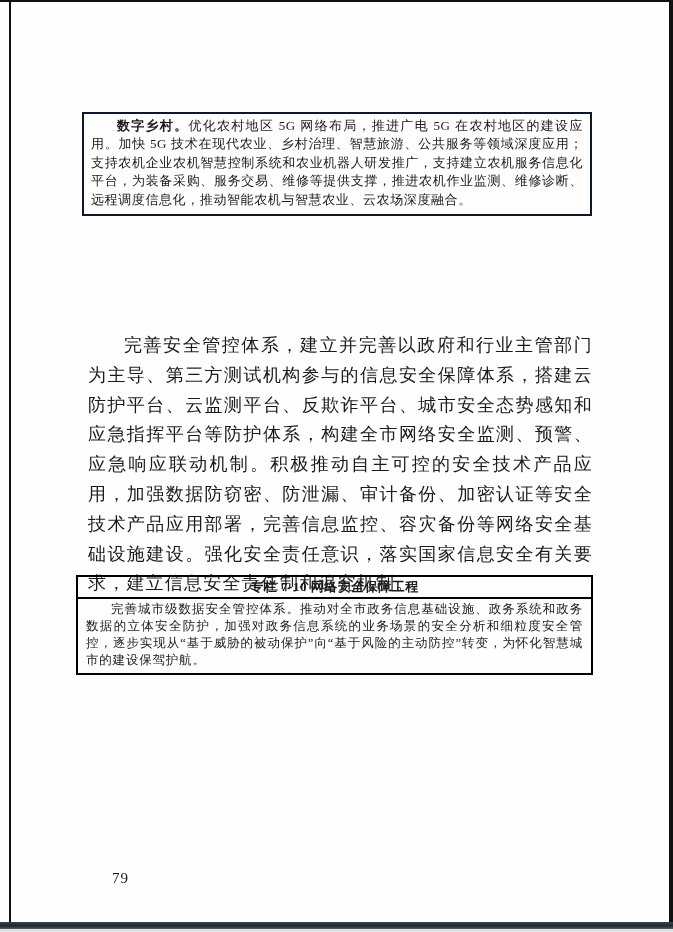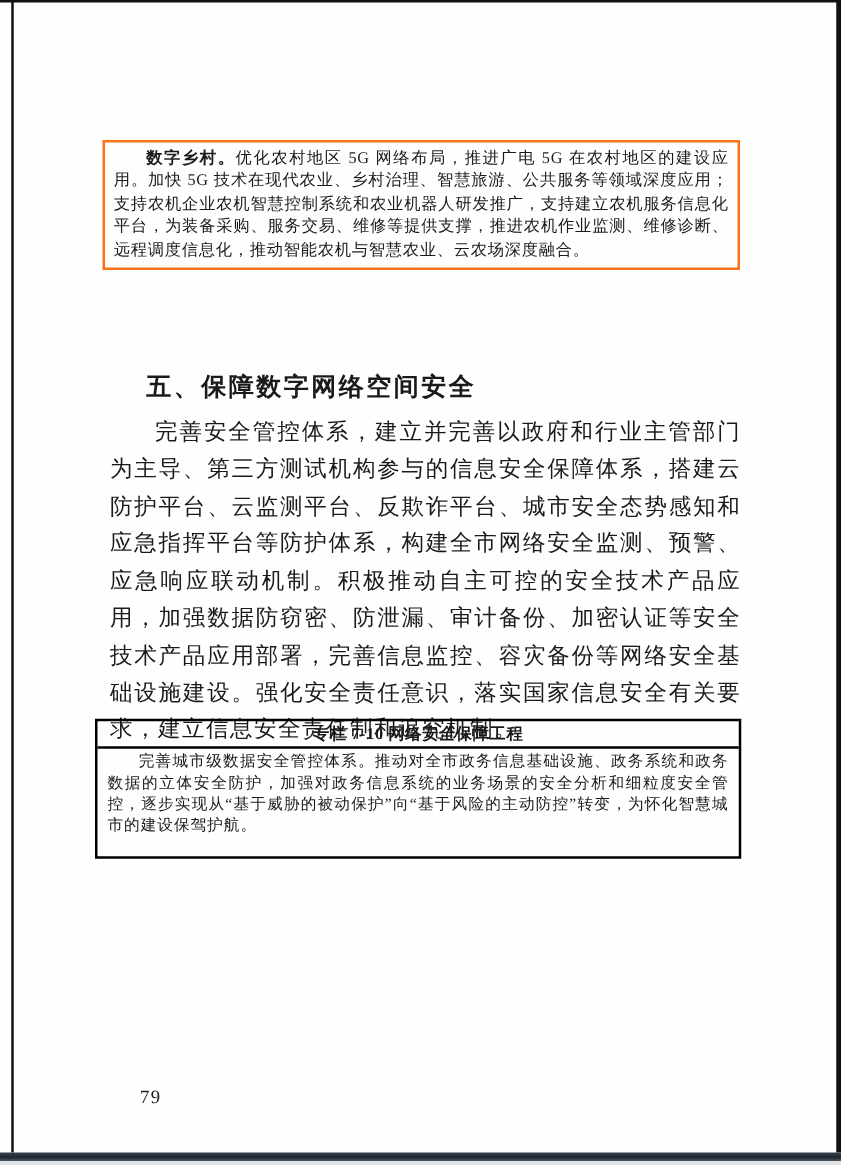--- a/index.html
+++ b/index.html
@@ -17,21 +17,21 @@
   .frame-top    { position: absolute; left: 0; top: 0; width: 673px; height: 2px; background: #111; }
   .frame-left   { position: absolute; left: 9px; top: 0; width: 2px; height: 922px; background: #111; }
   .frame-right  { position: absolute; left: 669px; top: 0; width: 4px; height: 922px; background: #111; }
   .frame-bottom { position: absolute; left: 0; top: 922px; width: 673px; height: 7px;
                   background: linear-gradient(180deg, #39424d 0%, #1f2730 55%, #525b66 100%); }
   .frame-bottom-lt { position: absolute; left: 0; top: 929px; width: 673px; height: 3px; background: #dfe3e6; }
 
   
   .pbox1 {
     position: absolute; left: 82px; top: 112px; width: 510px;
-    border: 2px solid #f97316;
+    border: 2px solid #0f172a;
     padding: 3px 7px 5px 7px;
     font-size: 13px; line-height: 18.4px;
     letter-spacing: 0.6px;
     text-align: justify;
   }
   .pbox1 p { text-indent: 2em; }
   .pbox1 b { font-weight: bold; }
 
   
   .sec-heading {
@@ -56,21 +56,21 @@
   }
   .pbox2-title {
     border-bottom: 2px solid #000;
     text-align: center;
     font-weight: bold;
     font-size: 13px;
     padding: 1px 0 1px 0;
     letter-spacing: 0.5px;
   }
   .pbox2-body {
-    padding: 2px 8px 16px 8px;
+    padding: 2px 8px 4px 8px;
     font-size: 12.5px; line-height: 17px;
     letter-spacing: 0.8px;
     text-align: justify;
     text-indent: 2em;
   }
 
   .page-number {
     position: absolute; left: 112px; top: 870px;
     font-size: 15px;
     letter-spacing: 1px;
@@ -85,21 +85,20 @@
   <div class="frame-top"></div>
   <div class="frame-left"></div>
   <div class="frame-right"></div>
   <div class="frame-bottom"></div>
   <div class="frame-bottom-lt"></div>
 
   <div class="pbox1">
     <p><b>数字乡村。</b><span>优化农村地区 5G 网络布局，推进广电 5G 在农村地区的建设应用。加快 5G 技术在现代农业、乡村治理、智慧旅游、公共服务等领域深度应用；支持农机企业农机智慧控制系统和农业机器人研发推广，支持建立农机服务信息化平台，为装备采购、服务交易、维修等提供支撑，推进农机作业监测、维修诊断、远程调度信息化，推动智能农机与智慧农业、云农场深度融合。</span></p>
   </div>
 
-  <h2 class="sec-heading">五、保障数字网络空间安全</h2>
 
   <p class="body-para">完善安全管控体系，建立并完善以政府和行业主管部门为主导、第三方测试机构参与的信息安全保障体系，搭建云防护平台、云监测平台、反欺诈平台、城市安全态势感知和应急指挥平台等防护体系，构建全市网络安全监测、预警、应急响应联动机制。积极推动自主可控的安全技术产品应用，加强数据防窃密、防泄漏、审计备份、加密认证等安全技术产品应用部署，完善信息监控、容灾备份等网络安全基础设施建设。强化安全责任意识，落实国家信息安全有关要求，建立信息安全责任制和追究机制。</p>
 
   <div class="pbox2">
     <div class="pbox2-title">专栏 7-10  网络安全保障工程</div>
     <div class="pbox2-body">完善城市级数据安全管控体系。推动对全市政务信息基础设施、政务系统和政务数据的立体安全防护，加强对政务信息系统的业务场景的安全分析和细粒度安全管控，逐步实现从“基于威胁的被动保护”向“基于风险的主动防控”转变，为怀化智慧城市的建设保驾护航。</div>
   </div>
 
   <div class="page-number">79</div>
 

